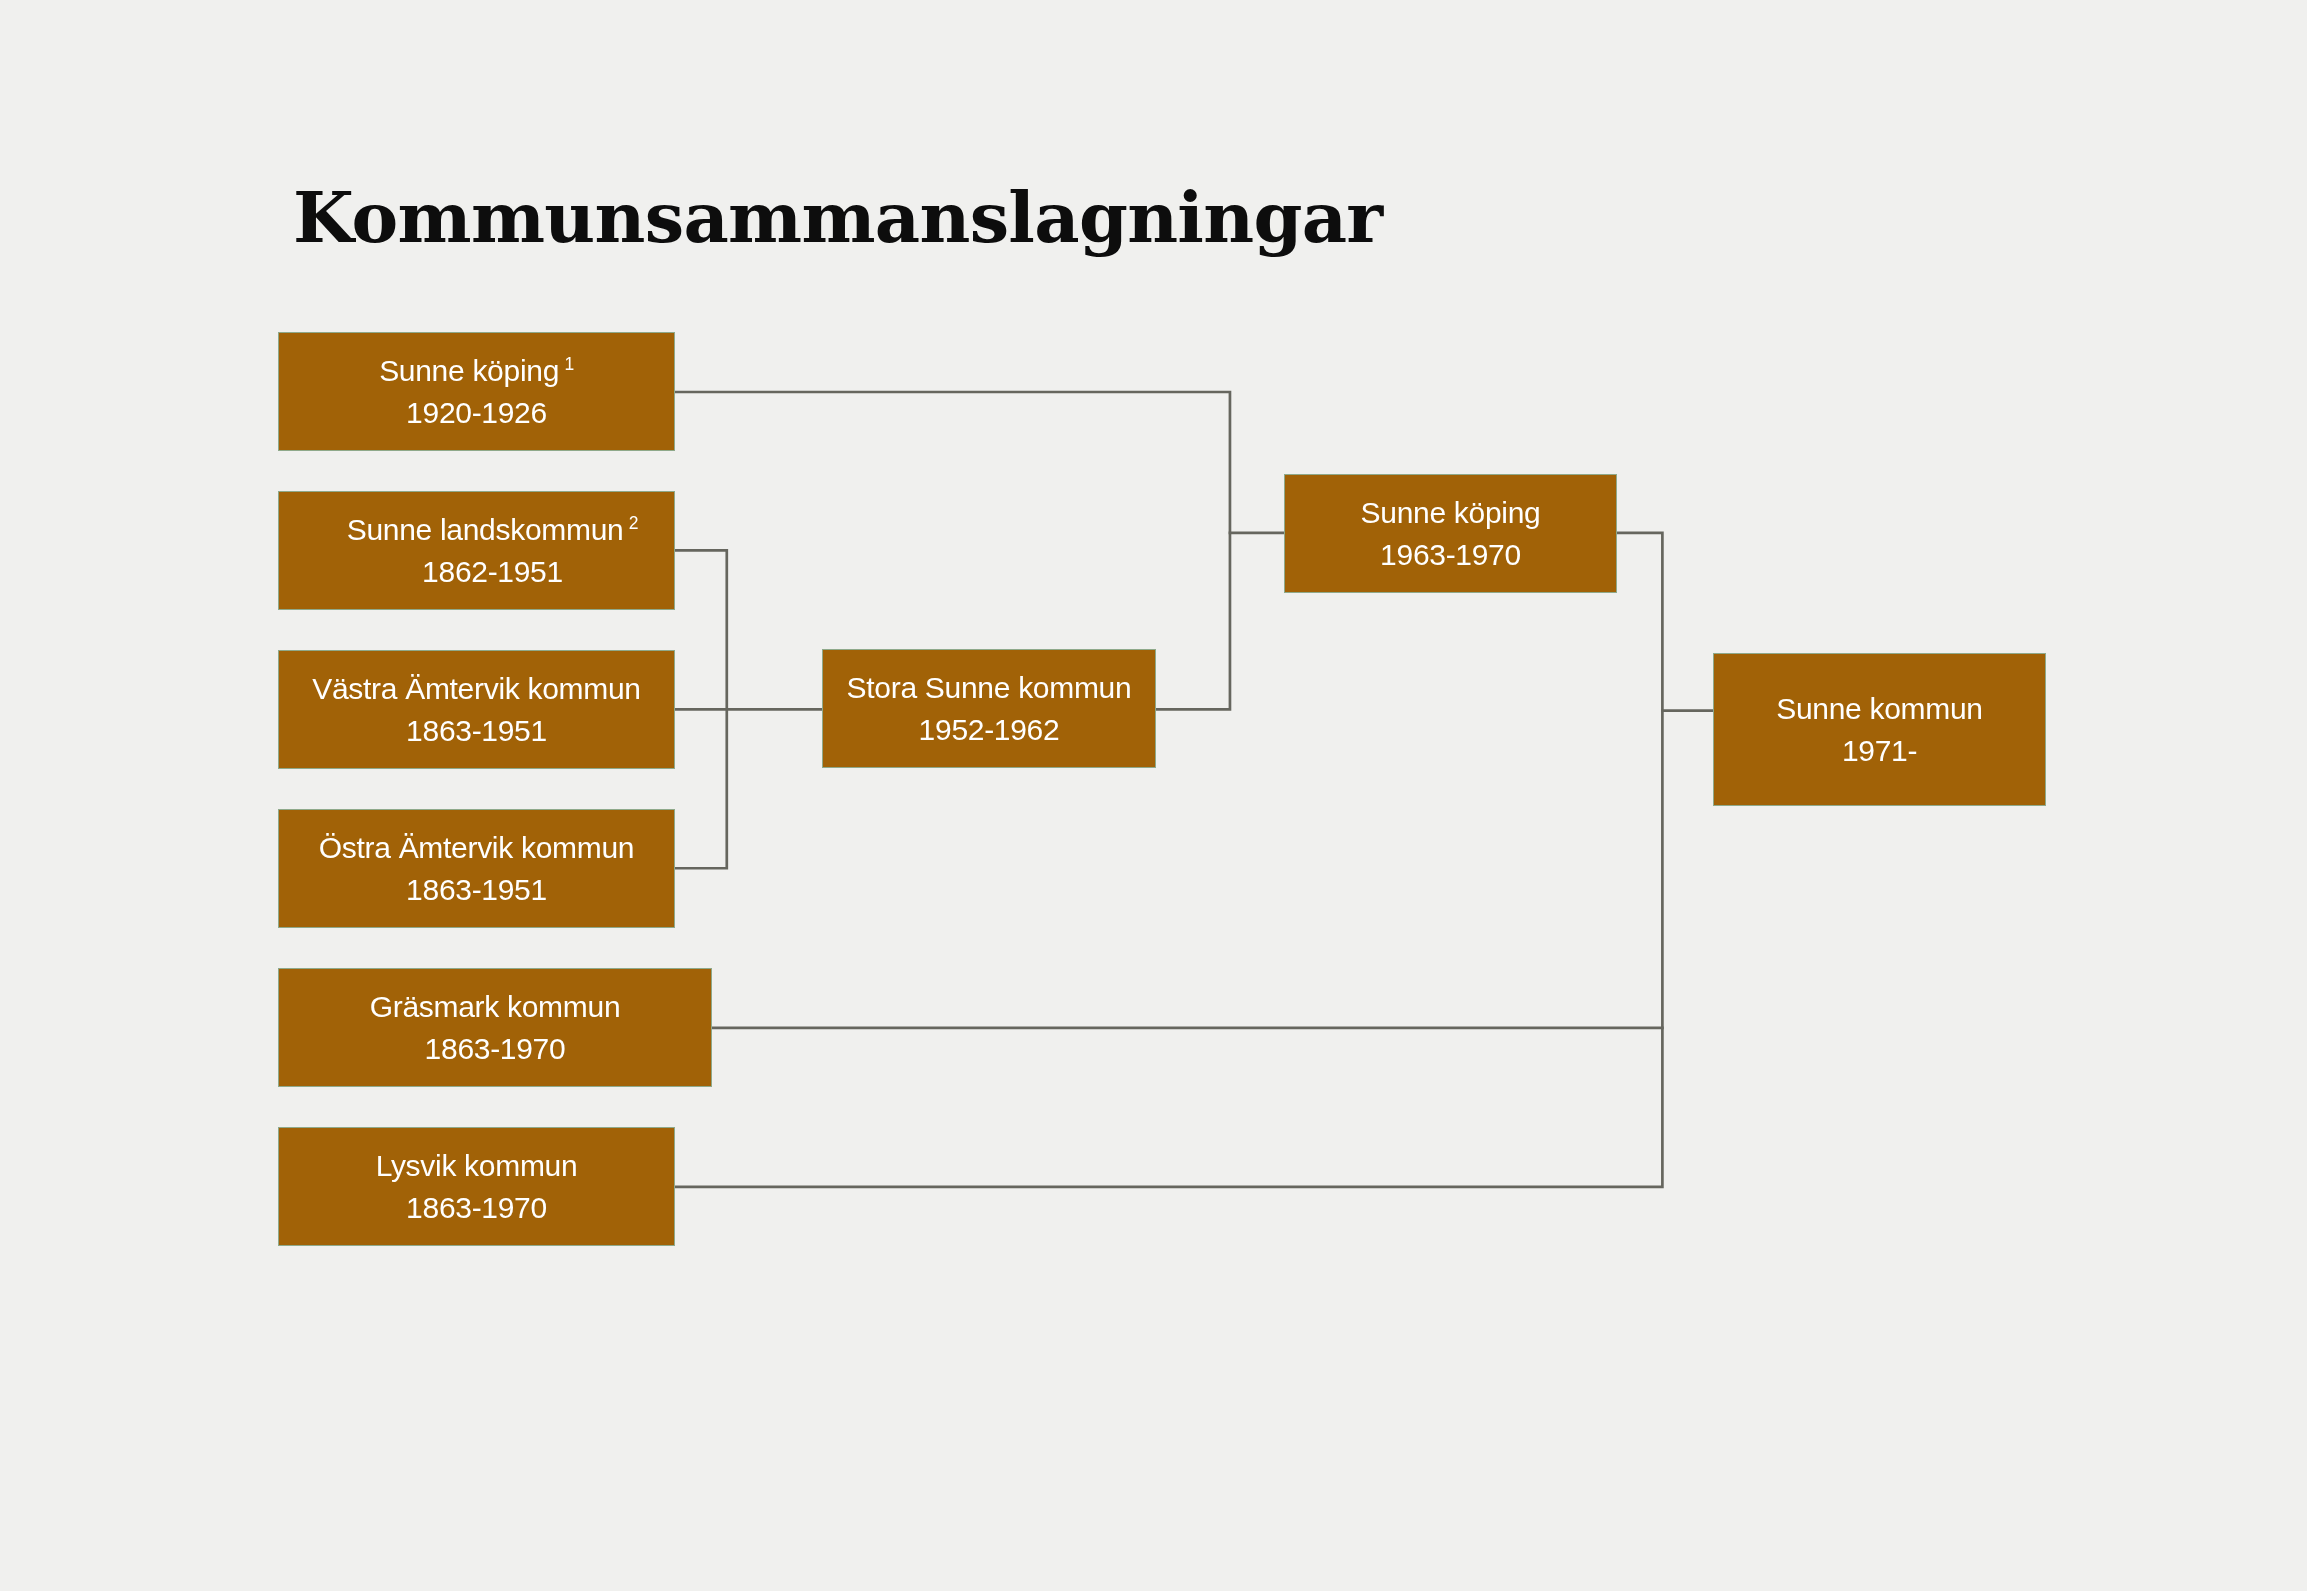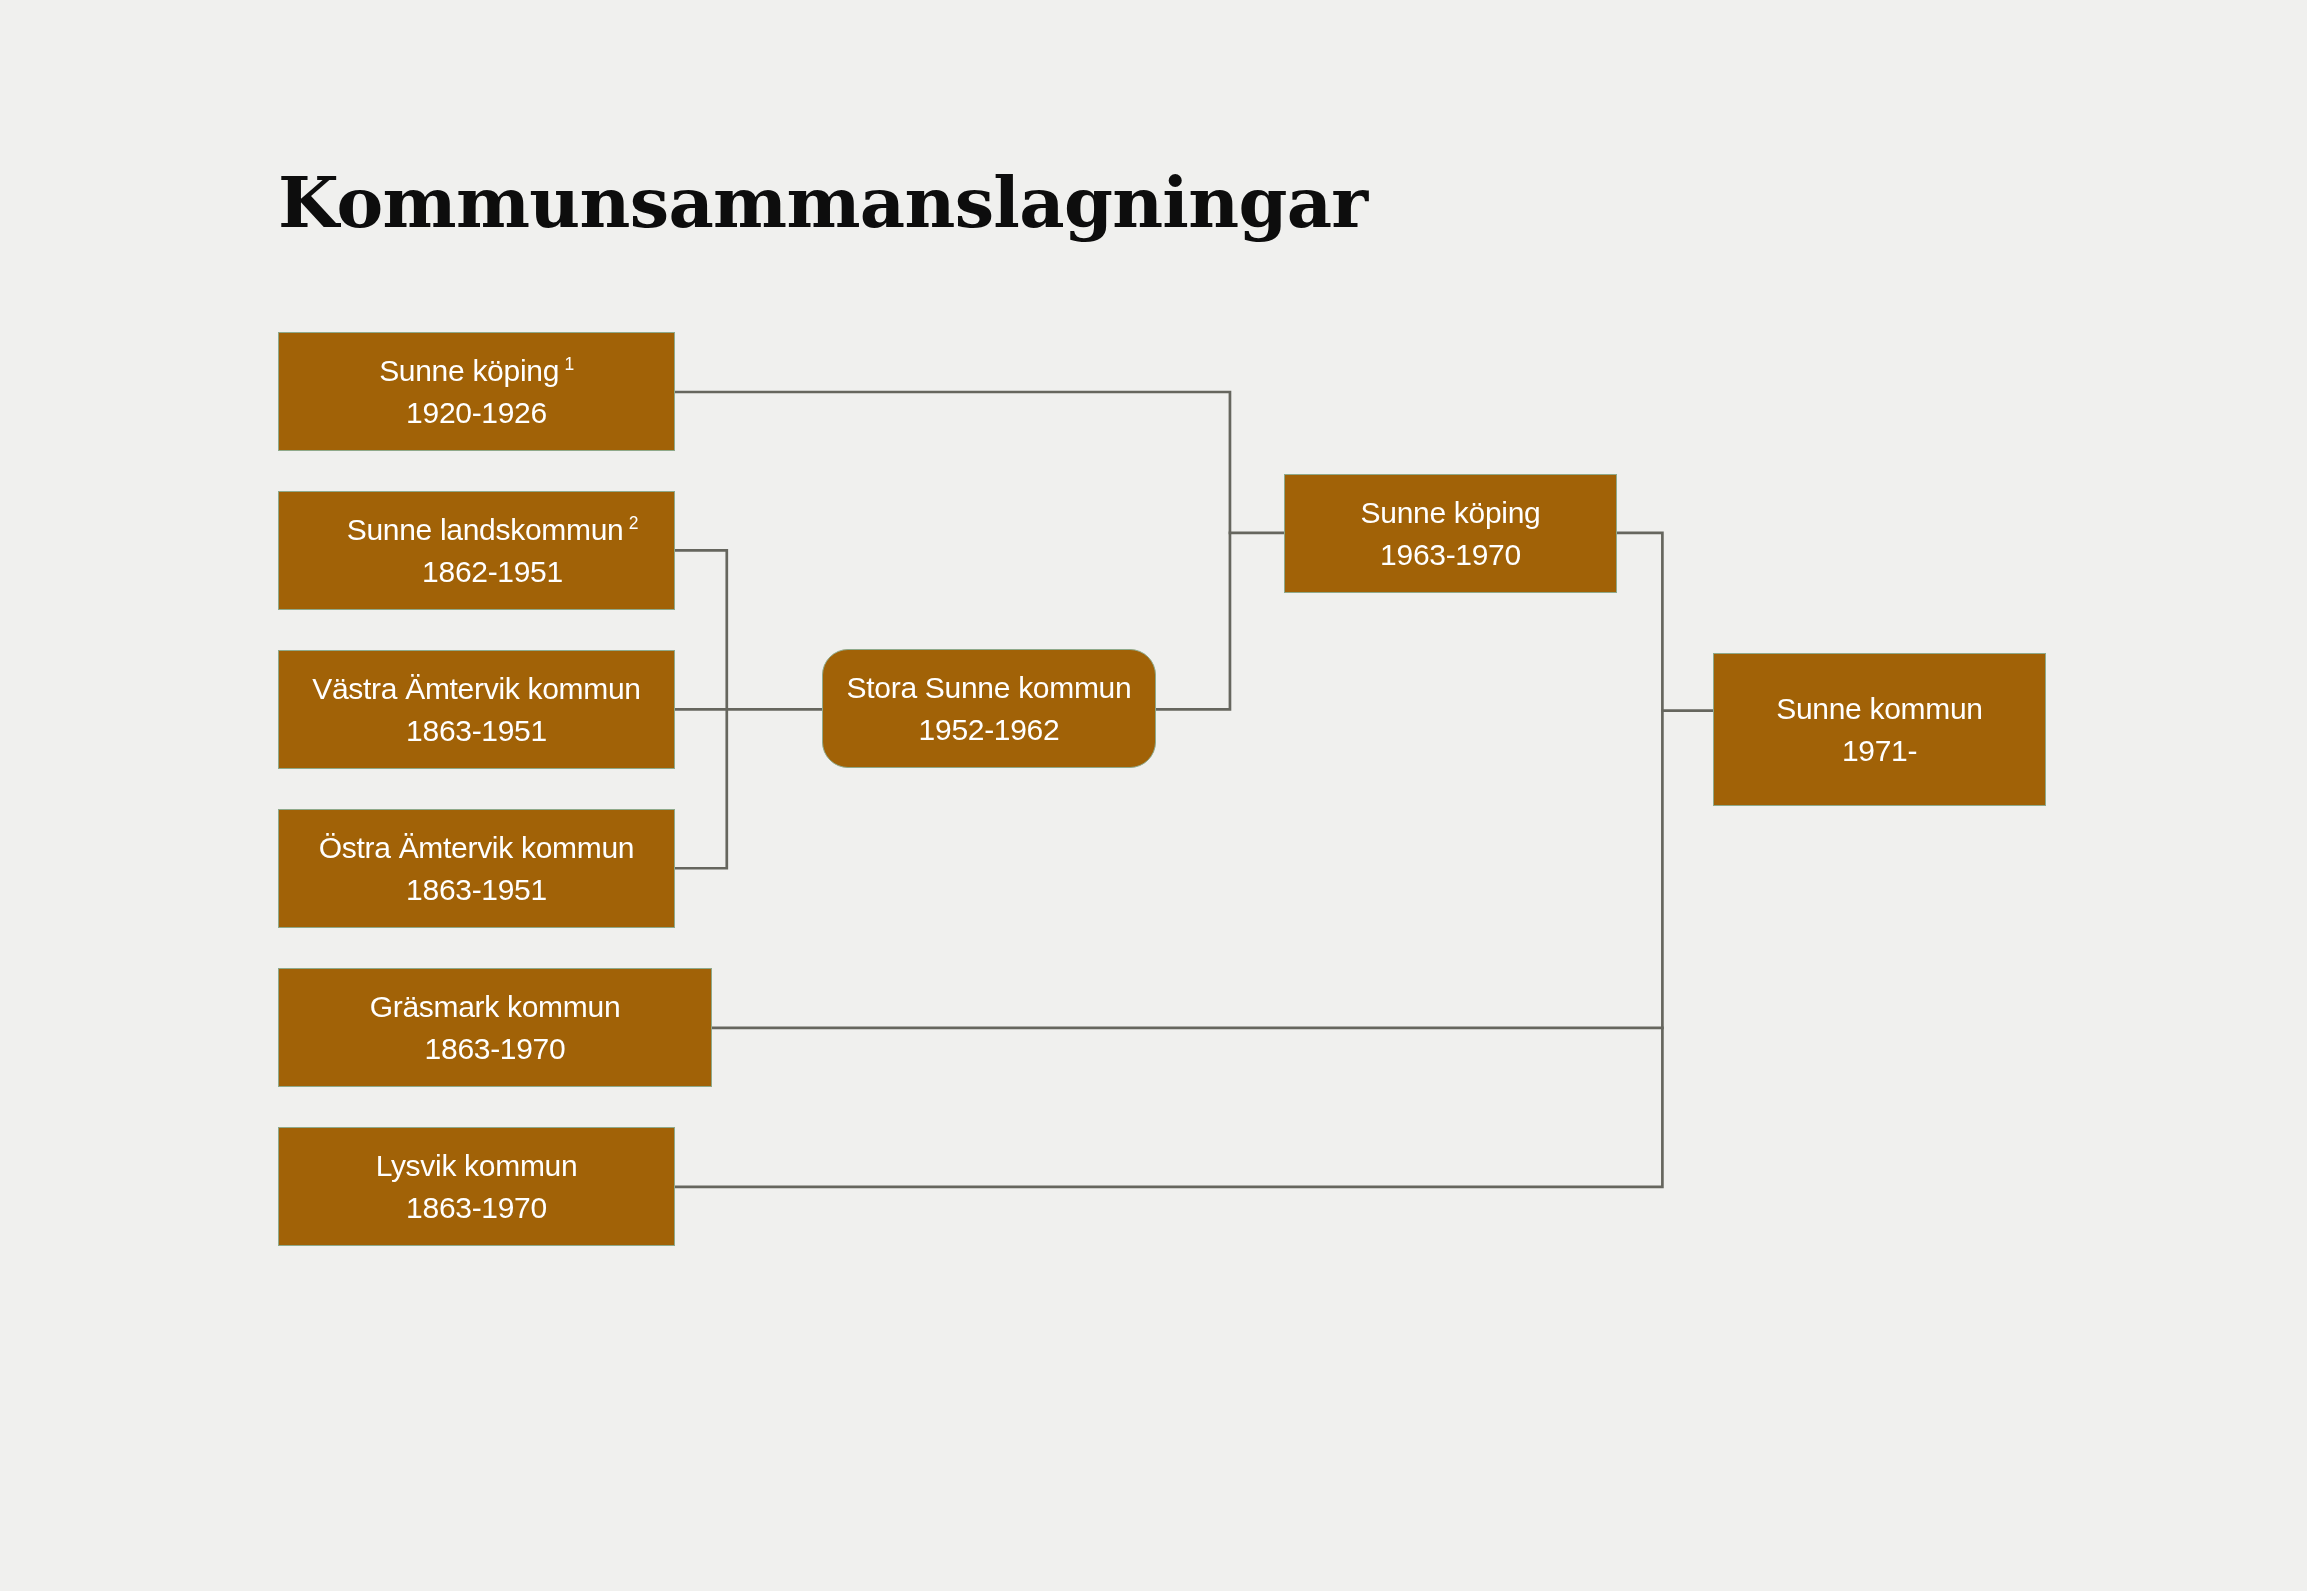--- a/index.html
+++ b/index.html
@@ -8,21 +8,21 @@
     background: #f0f0ee;
     position: relative;
     overflow: hidden;
     font-family: "DejaVu Sans", "Liberation Sans", sans-serif;
   }
   .title {
     position: absolute; left: 278px; top: 168px;
     font-family: "DejaVu Serif", "Liberation Serif", serif;
     font-weight: bold; font-size: 70px; color: #0d0d0d;
     letter-spacing: -0.7px; line-height: 1;
-    margin: 0;
+    margin: 15px;
   }
   .node {
     position: absolute;
     background: #a16207;
     color: #ffffff;
     display: flex; flex-direction: column;
     align-items: center; justify-content: center;
     text-align: center;
     box-sizing: border-box;
     border: 0.7px solid #8fa98a;
@@ -88,21 +88,21 @@
 <div class="node" style="left:278px; top:968px; width:434px; height:119px;">
   <div class="name">Gräsmark kommun</div>
   <div class="years">1863-1970</div>
 </div>
 
 <div class="node" style="left:278px; top:1127px; width:397px; height:119px;">
   <div class="name">Lysvik kommun</div>
   <div class="years">1863-1970</div>
 </div>
 
-<div class="node" style="left:822px; top:649px; width:334px; height:119px;border-radius:26px;">
+<div class="node" style="left:822px; top:649px; width:334px; height:119px;">
   <div class="name">Stora Sunne kommun</div>
   <div class="years">1952-1962</div>
 </div>
 
 <div class="node" style="left:1284px; top:474px; width:333px; height:119px;">
   <div class="name">Sunne köping</div>
   <div class="years">1963-1970</div>
 </div>
 
 <div class="node" style="left:1713px; top:653px; width:333px; height:153px;align-items:center;">

